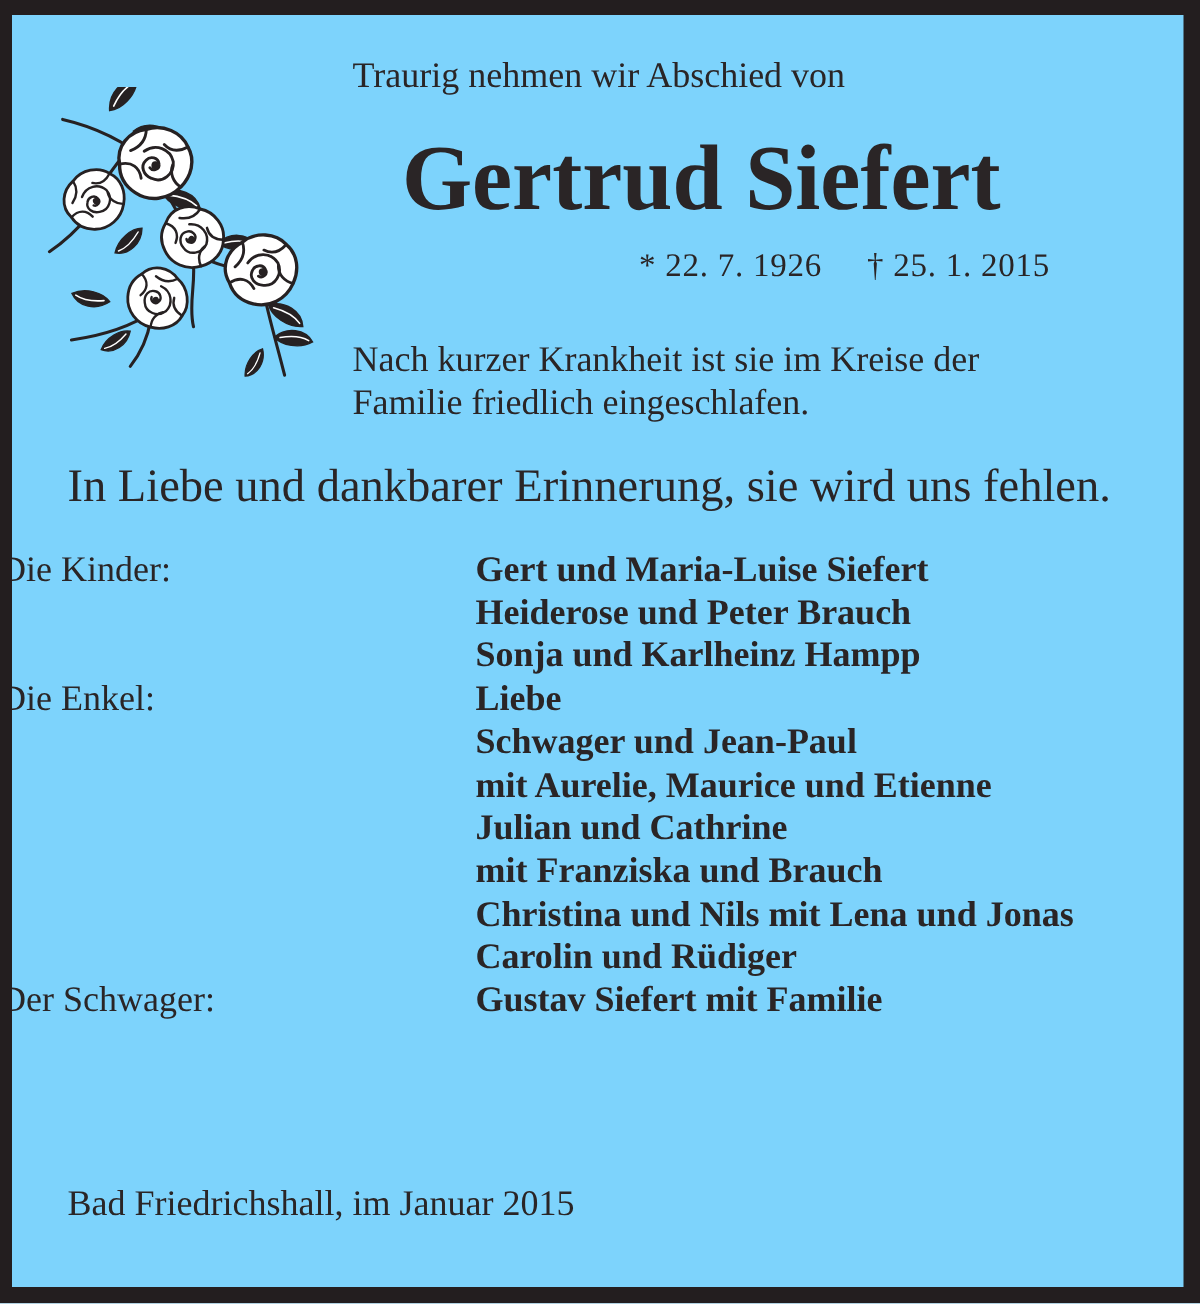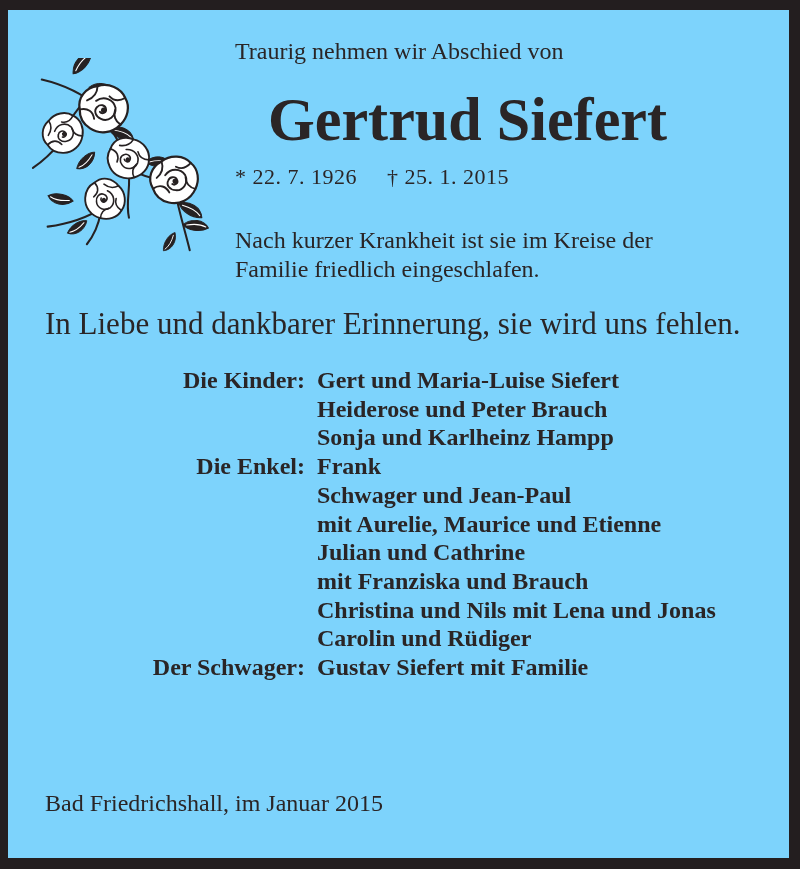--- a/index.html
+++ b/index.html
@@ -12,27 +12,27 @@
     position:absolute;inset:0;pointer-events:none;box-sizing:border-box;
     border:solid #231e1f;border-width:10px 11px 11px 8px;
   }
   .abs{position:absolute;}
   .intro{left:235px;top:37px;font-size:24px;line-height:28px;white-space:nowrap;}
   .name{
     left:235px;top:87px;width:465px;text-align:center;
     font-size:62px;font-weight:700;line-height:1.05;white-space:nowrap;
     transform:scaleX(0.97);transform-origin:center;
   }
-  .dates{left:235px;top:164px;width:465px;text-align:left;font-size:22px;letter-spacing:0.5px;white-space:nowrap;}
+  .dates{left:235px;top:164px;width:465px;text-align:right;font-size:22px;letter-spacing:0.5px;white-space:nowrap;}
   .dates .death{margin-left:24px;}
   .circumstance{left:235px;top:226px;font-size:24px;line-height:29px;}
   .remembrance{left:45px;top:310px;font-size:31px;line-height:28px;white-space:nowrap;}
   .family{left:0;top:366px;width:800px;}
   .frow{display:flex;line-height:28.7px;font-size:24px;}
-  .flabel{width:305px;text-align:right;flex:0 0 auto;white-space:nowrap;font-weight:bold;}
+  .flabel{width:305px;flex:0 0 auto;white-space:nowrap;}
   .fname{margin-left:12px;font-weight:700;white-space:nowrap;}
   .funeral{left:45px;top:701px;font-size:24px;line-height:28.5px;}
   .place{left:45px;top:789px;font-size:24px;line-height:28px;white-space:nowrap;}
   .roses{position:absolute;left:30px;top:58px;}
   .roses .o{fill:#ffffff;stroke:#262122;stroke-width:2;stroke-linejoin:round;}
   .roses .l{fill:none;stroke:#262122;stroke-width:1.7;stroke-linecap:round;}
   .roses .c{fill:#262122;stroke:none;}
   .roses .leaf{fill:#262122;stroke:#262122;stroke-width:1;}
   .roses .vein{fill:none;stroke:#ffffff;stroke-width:1.1;stroke-linecap:round;}
   .roses .stem{fill:none;stroke:#262122;stroke-width:2.1;stroke-linecap:round;}
@@ -111,21 +111,21 @@
     <div class="frow">
       <div class="flabel"></div>
       <div class="fname">Heiderose und Peter Brauch</div>
     </div>
     <div class="frow">
       <div class="flabel"></div>
       <div class="fname">Sonja und Karlheinz Hampp</div>
     </div>
     <div class="frow">
       <div class="flabel">Die Enkel:</div>
-      <div class="fname">Frank</div>
+      <div class="fname">Liebe</div>
     </div>
     <div class="frow">
       <div class="flabel"></div>
       <div class="fname">Schwager und Jean-Paul</div>
     </div>
     <div class="frow">
       <div class="flabel"></div>
       <div class="fname">mit Aurelie, Maurice und Etienne</div>
     </div>
     <div class="frow">

